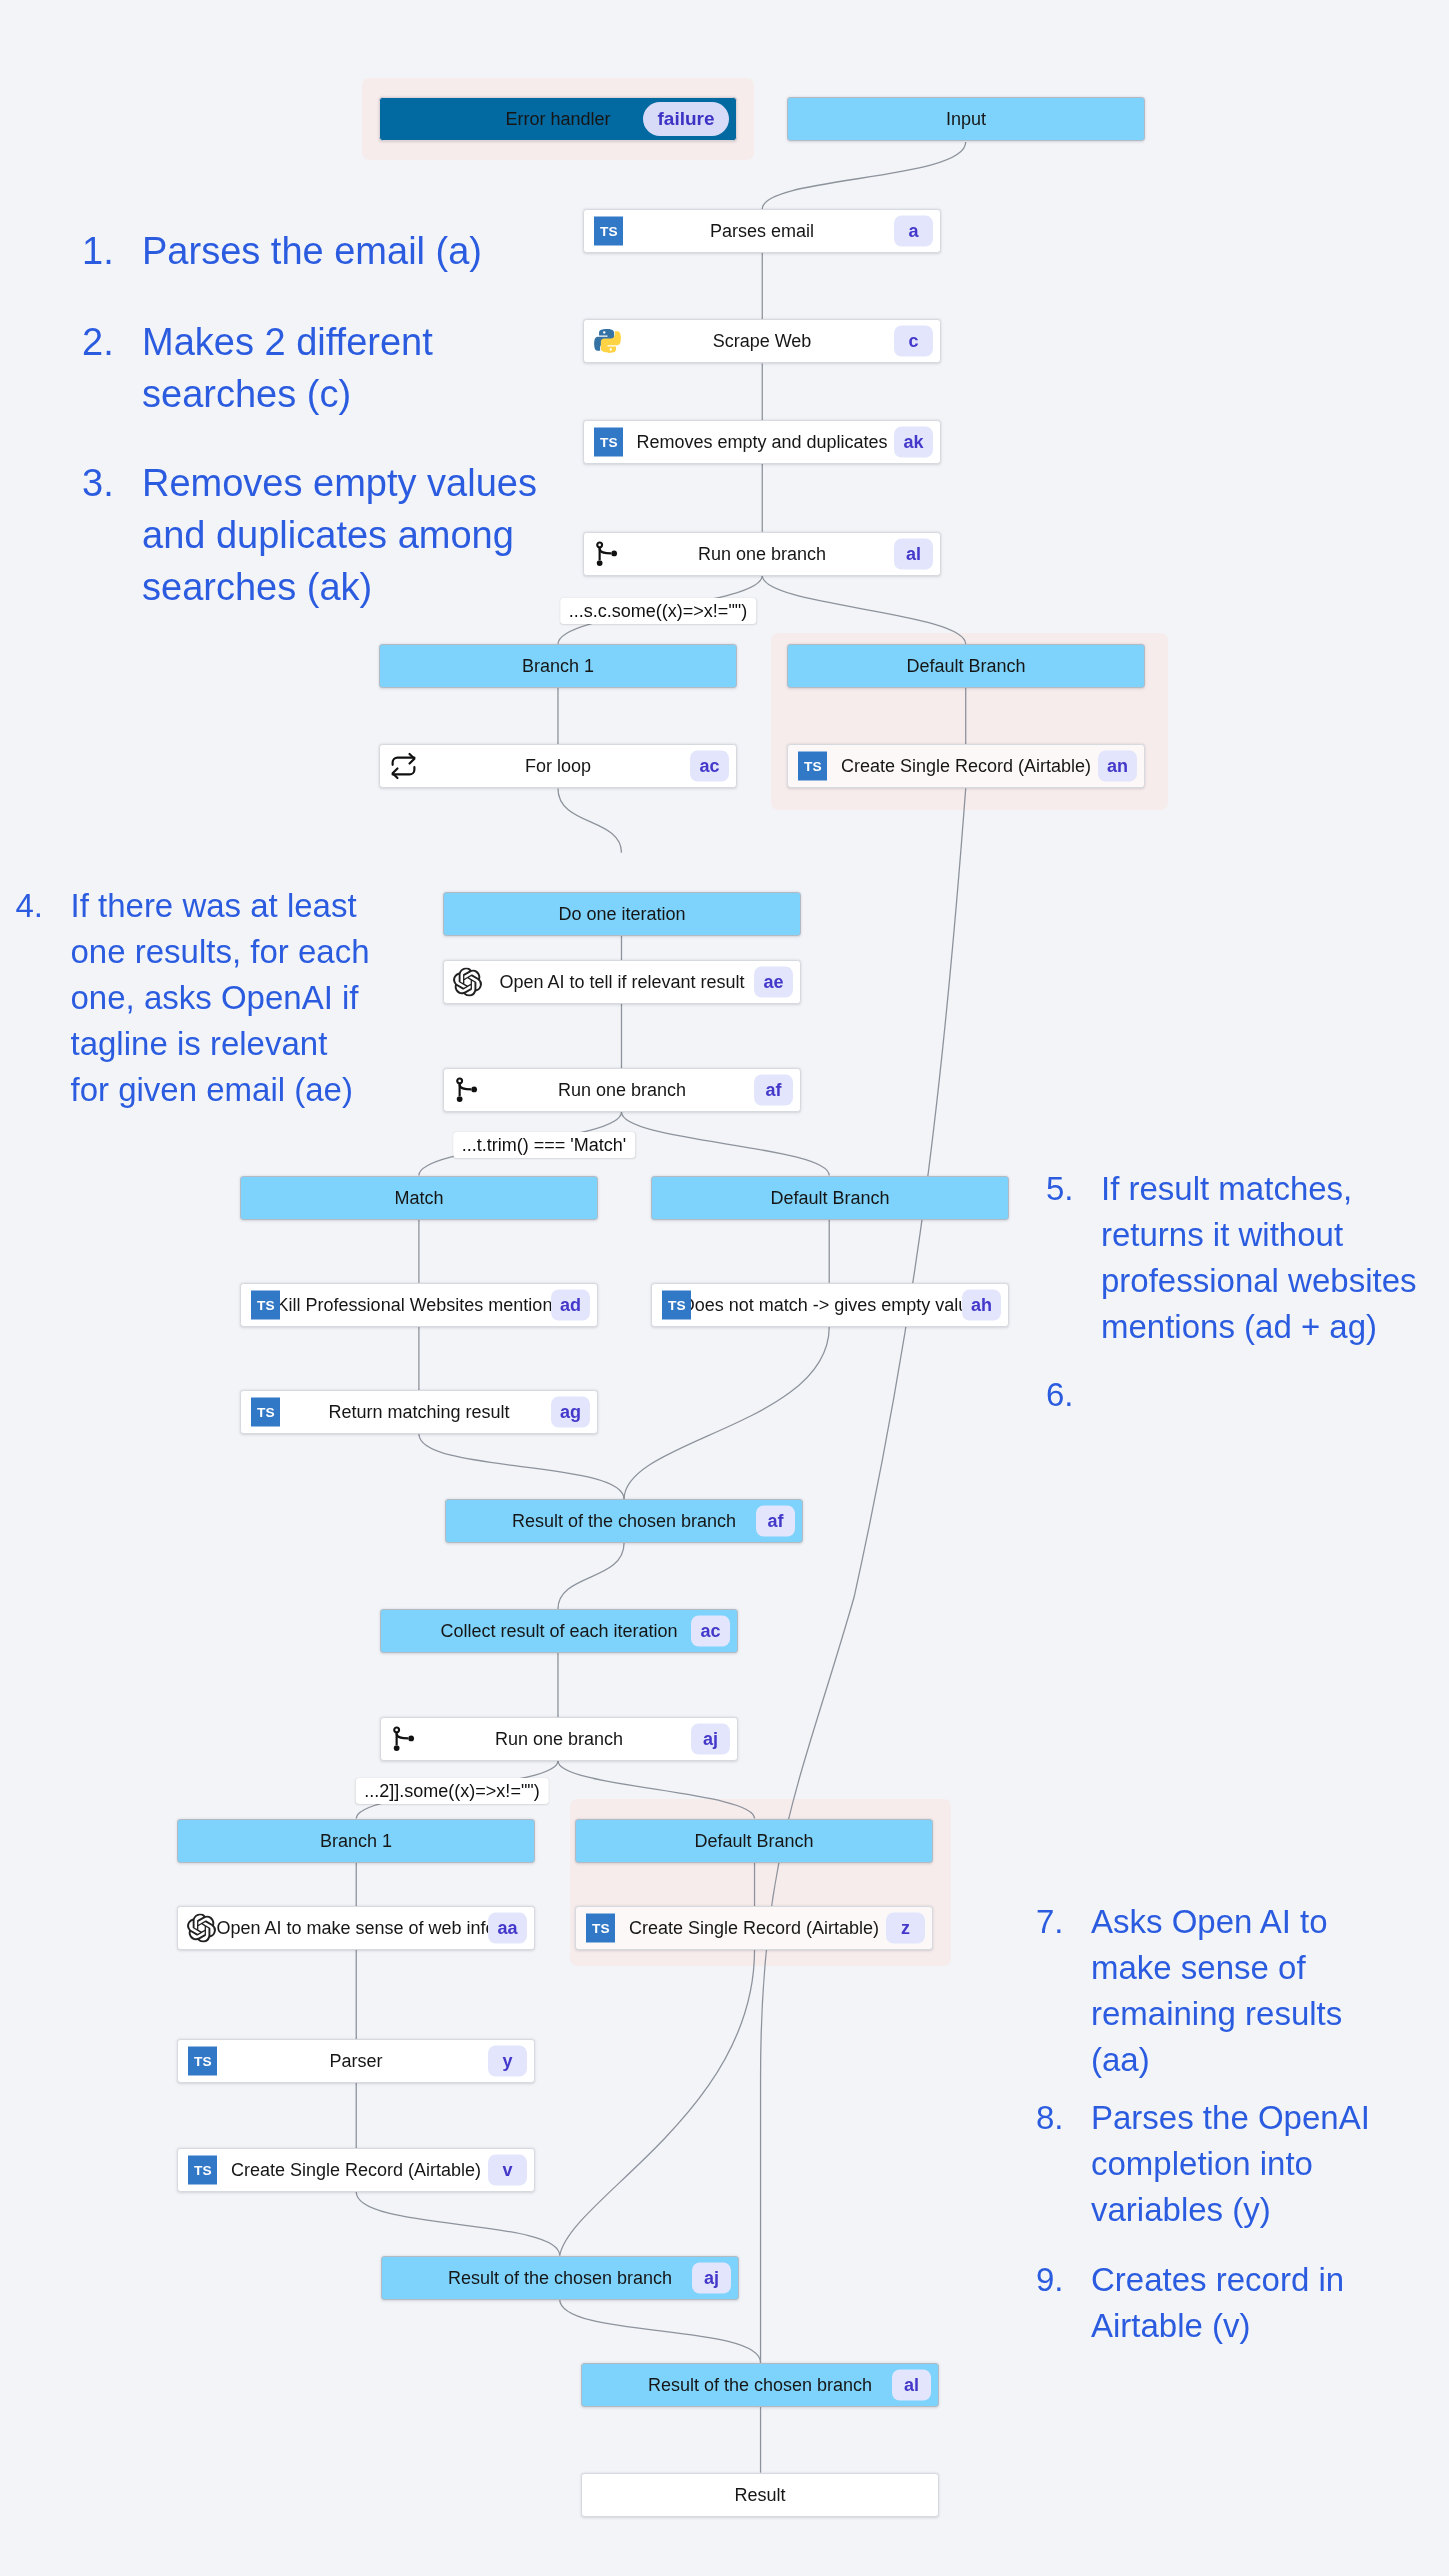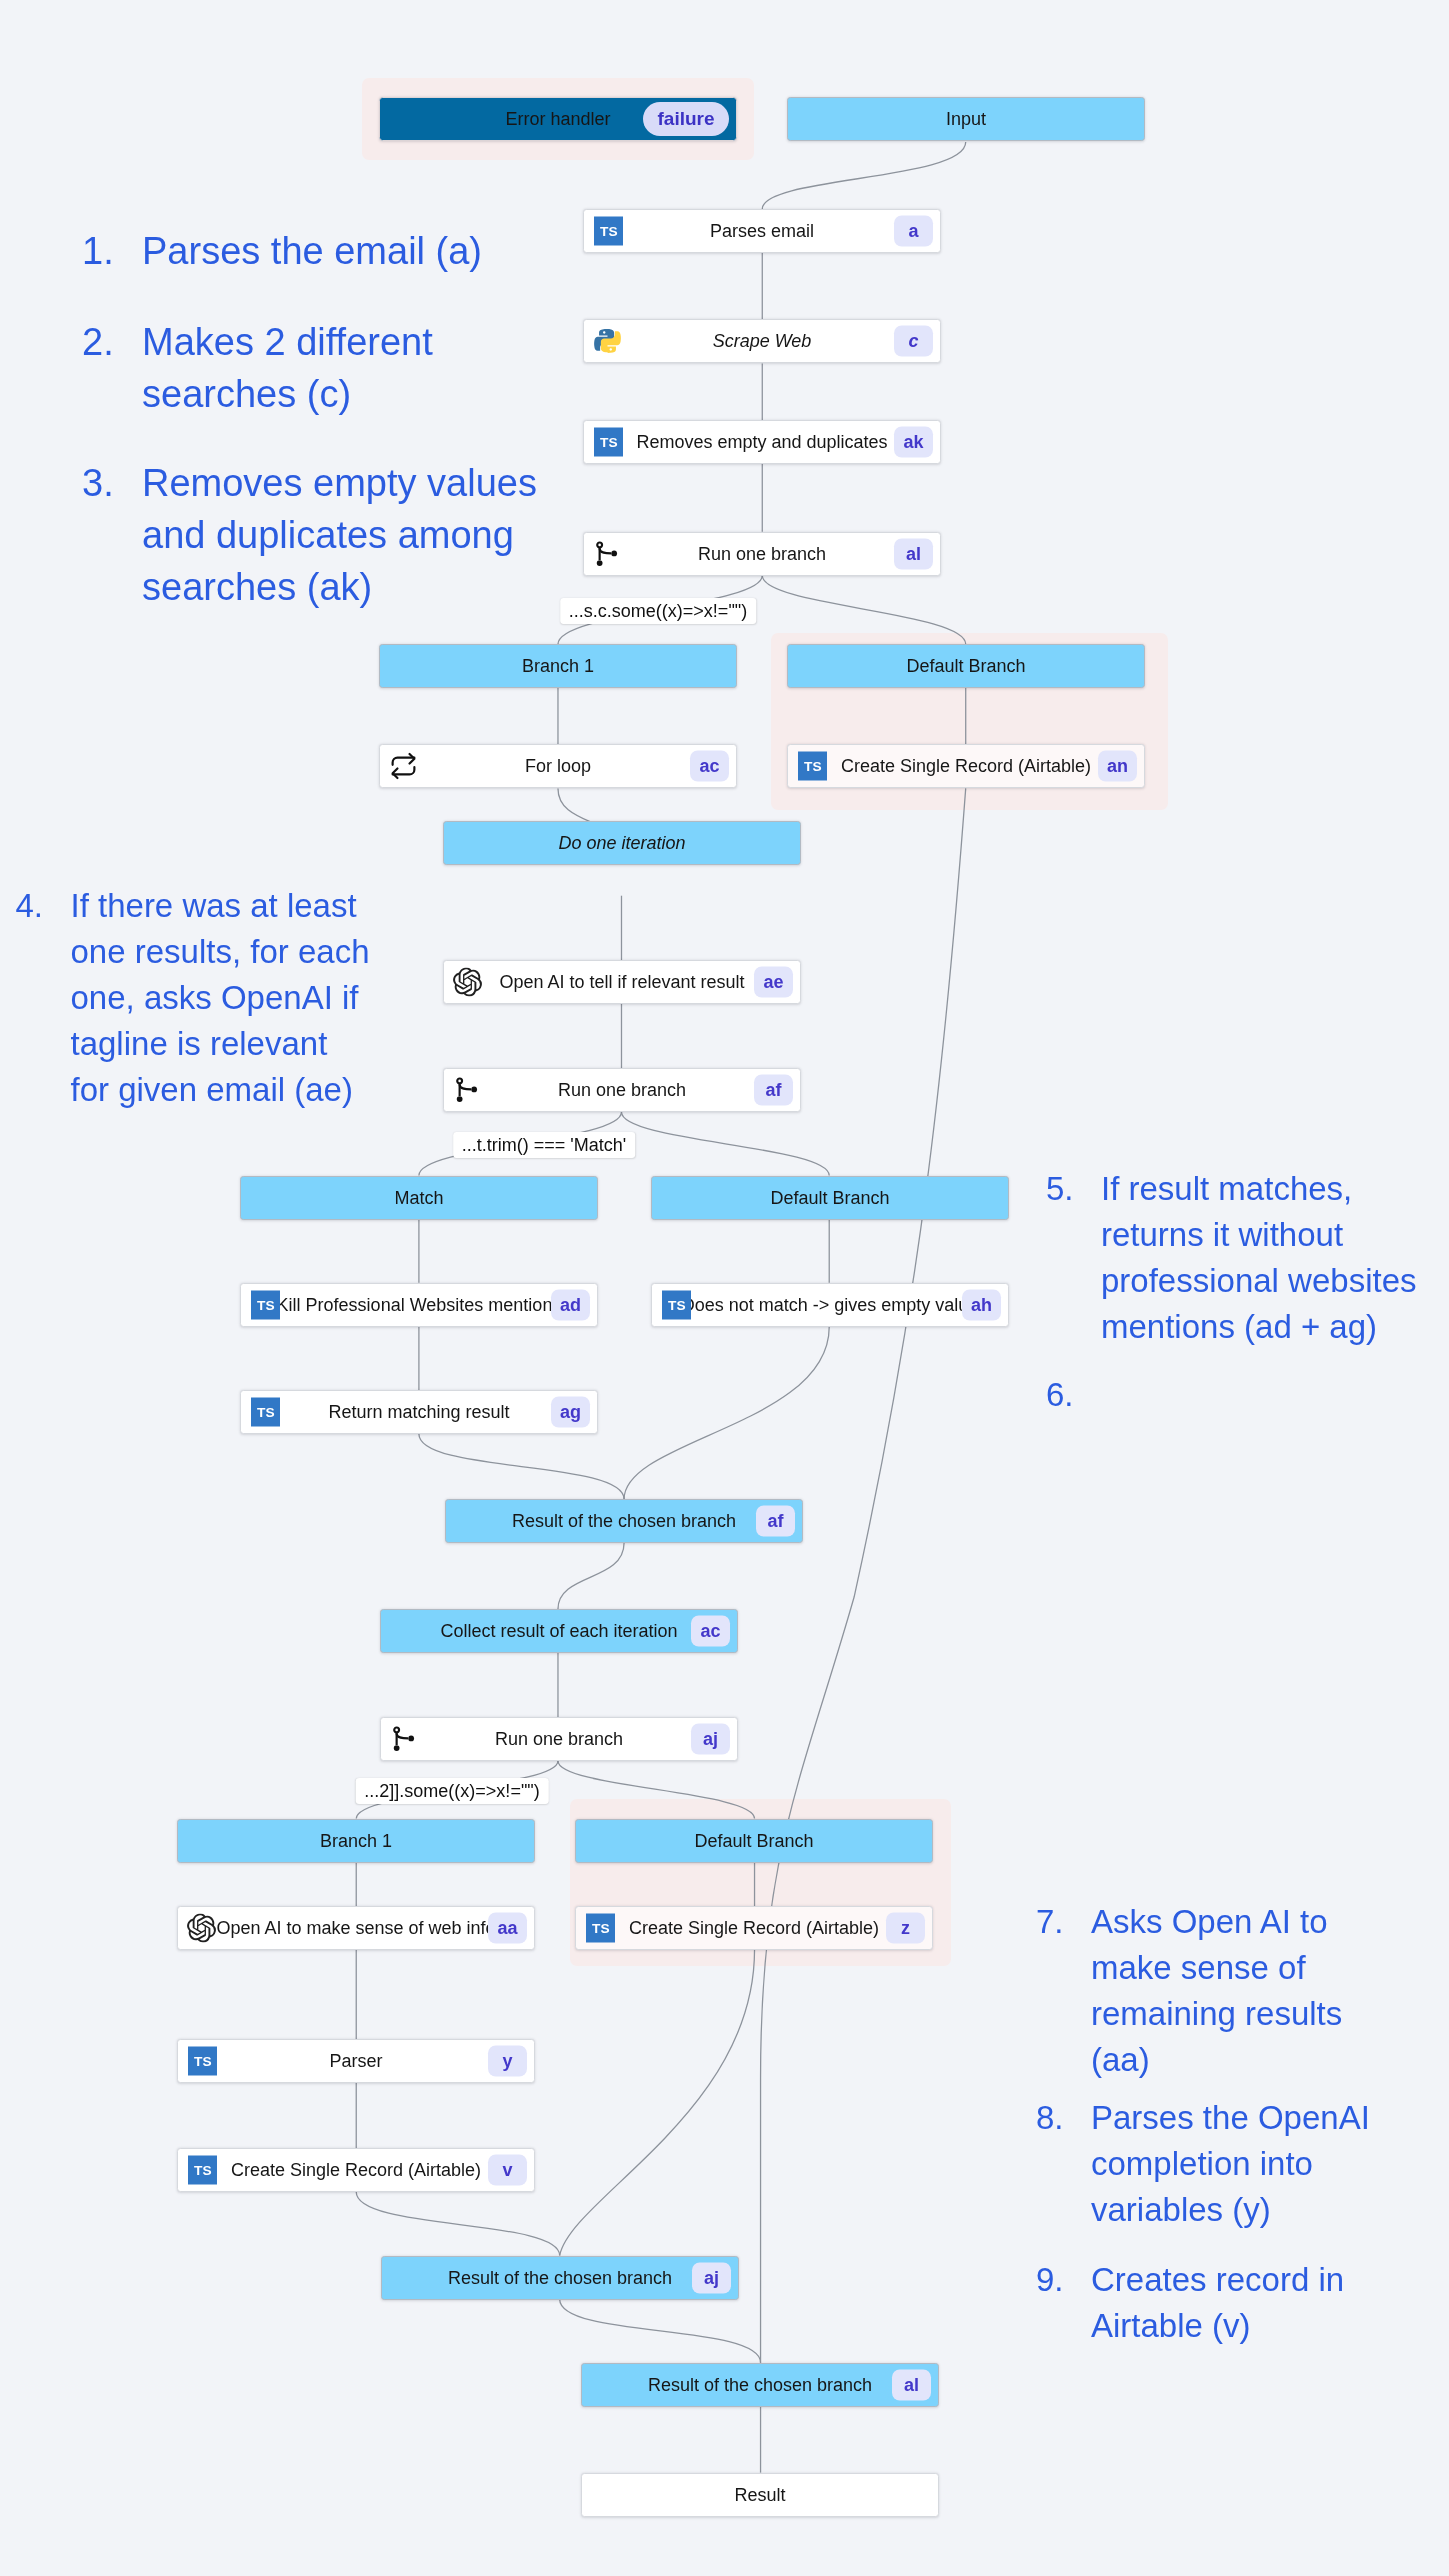--- a/index.html
+++ b/index.html
@@ -93,21 +93,21 @@
   <div class="node header" style="left:787px;top:97px;">
     <span class="nlabel">Input</span>
   </div>
 
   <div class="node" style="left:583px;top:209px;">
     <span class="icon-ts">TS</span>
     <span class="nlabel">Parses email</span>
     <span class="nbadge">a</span>
   </div>
 
-  <div class="node" style="left:583px;top:319px;font-style:italic;">
+  <div class="node" style="left:583px;top:319px;">
     <svg class="icon-svg" viewBox="0 0 24 24">
       <path fill="#3673a5" d="M11.9 2c-1.6 0-3 .14-4.2.38C5.4 2.82 5 3.85 5 5.1v2.4h7v1H3.9c-1.3 0-2.4 1.04-2.7 2.9-.36 2.14-.38 3.47 0 5.7.27 1.64 1.2 2.9 2.5 2.9h2.2v-2.6c0-1.8 1.5-3.3 3.3-3.3h5.6c1.5 0 2.7-1.2 2.7-2.7V5.1c0-1.25-.9-2.25-2.5-2.7C13.9 2.1 13 2 11.9 2zm-2.6 1.9c.55 0 1 .45 1 1s-.45 1-1 1-1-.45-1-1 .45-1 1-1z"></path>
       <path fill="#ffd343" d="M12.1 22c1.6 0 3-.14 4.2-.38 2.3-.44 2.7-1.47 2.7-2.72v-2.4h-7v-1h8.1c1.3 0 2.4-1.04 2.7-2.9.36-2.14.38-3.47 0-5.7-.27-1.64-1.2-2.9-2.5-2.9h-2.2v2.6c0 1.8-1.5 3.3-3.3 3.3H9.2c-1.5 0-2.7 1.2-2.7 2.7v5.7c0 1.25.9 2.25 2.5 2.7 1.1.3 2 .4 3.1.4zm2.6-1.9c-.55 0-1-.45-1-1s.45-1 1-1 1 .45 1 1-.45 1-1 1z"></path>
     </svg>
     <span class="nlabel">Scrape Web</span>
     <span class="nbadge">c</span>
   </div>
 
   <div class="node" style="left:583px;top:420px;">
     <span class="icon-ts">TS</span>
@@ -146,21 +146,21 @@
     <span class="nlabel">For loop</span>
     <span class="nbadge">ac</span>
   </div>
 
   <div class="node pinknode" style="left:787px;top:744px;">
     <span class="icon-ts">TS</span>
     <span class="nlabel">Create Single Record (Airtable)</span>
     <span class="nbadge">an</span>
   </div>
 
-  <div class="node header" style="left:443px;top:821px;font-style:italic;">
+  <div class="node header" style="left:443px;top:892px;">
     <span class="nlabel">Do one iteration</span>
   </div>
 
   <div class="node" style="left:443px;top:960px;">
     <svg class="icon-svg" viewBox="0 0 24 24">
       <path fill="#212121" d="M22.282 9.821a5.985 5.985 0 0 0-.516-4.91 6.046 6.046 0 0 0-6.51-2.9A6.065 6.065 0 0 0 4.981 4.182a5.985 5.985 0 0 0-3.998 2.9 6.046 6.046 0 0 0 .743 7.097 5.98 5.98 0 0 0 .51 4.911 6.051 6.051 0 0 0 6.515 2.9A5.985 5.985 0 0 0 13.26 24a6.056 6.056 0 0 0 5.772-4.206 5.99 5.99 0 0 0 3.997-2.9 6.056 6.056 0 0 0-.747-7.073zM13.26 22.43a4.476 4.476 0 0 1-2.876-1.04l.141-.081 4.779-2.758a.795.795 0 0 0 .392-.681v-6.737l2.02 1.168a.071.071 0 0 1 .038.052v5.583a4.504 4.504 0 0 1-4.494 4.494zM3.6 18.304a4.47 4.47 0 0 1-.535-3.014l.142.085 4.783 2.759a.771.771 0 0 0 .78 0l5.843-3.369v2.332a.08.08 0 0 1-.033.062L9.74 19.95a4.5 4.5 0 0 1-6.14-1.646zM2.34 7.896a4.485 4.485 0 0 1 2.366-1.973V11.6a.766.766 0 0 0 .388.676l5.815 3.355-2.02 1.168a.076.076 0 0 1-.071 0l-4.83-2.786A4.504 4.504 0 0 1 2.34 7.896zm16.597 3.855-5.833-3.387L15.119 7.2a.076.076 0 0 1 .071 0l4.83 2.791a4.494 4.494 0 0 1-.676 8.105v-5.678a.79.79 0 0 0-.407-.667zm2.01-3.023-.141-.085-4.774-2.782a.776.776 0 0 0-.785 0L9.409 9.23V6.897a.066.066 0 0 1 .028-.061l4.83-2.787a4.5 4.5 0 0 1 6.68 4.66zm-12.64 4.135-2.02-1.164a.08.08 0 0 1-.038-.057V6.074a4.5 4.5 0 0 1 7.375-3.453l-.142.08L8.704 5.46a.795.795 0 0 0-.393.681zm1.097-2.365 2.602-1.5 2.607 1.5v2.999l-2.597 1.5-2.607-1.5z"></path>
     </svg>
     <span class="nlabel">Open AI to tell if relevant result</span>
     <span class="nbadge">ae</span>
   </div>

